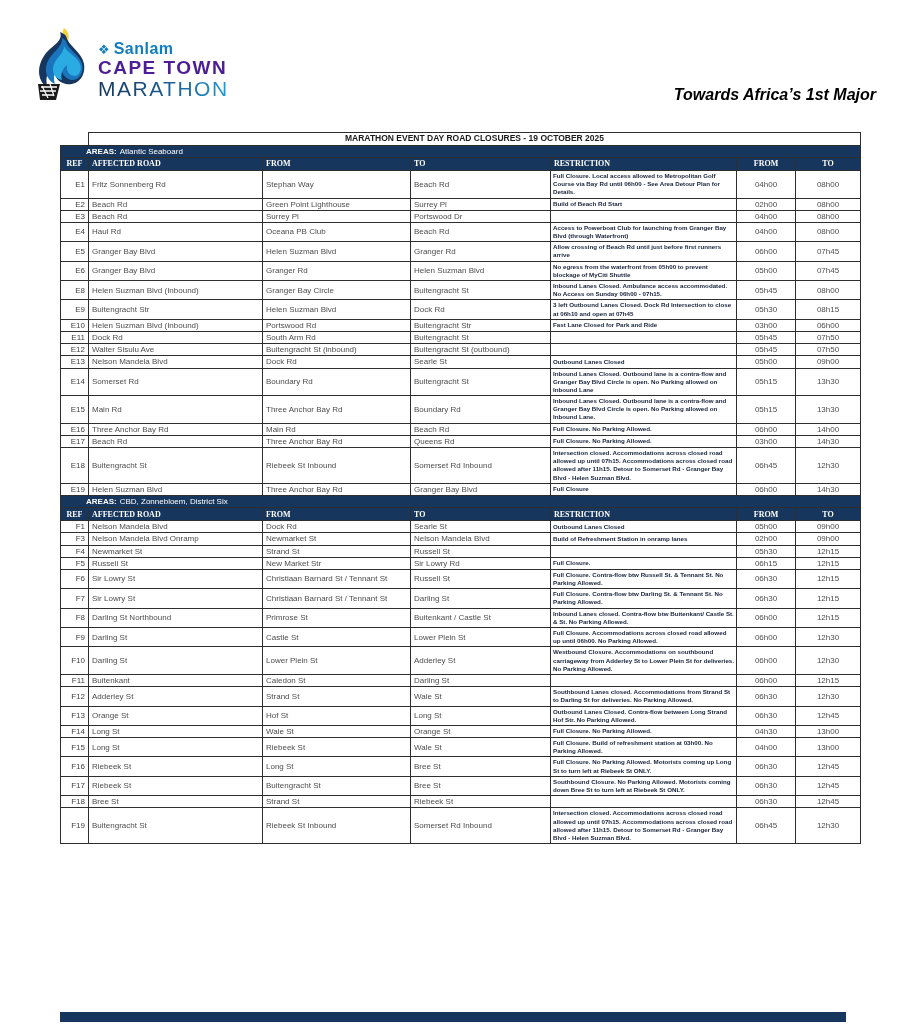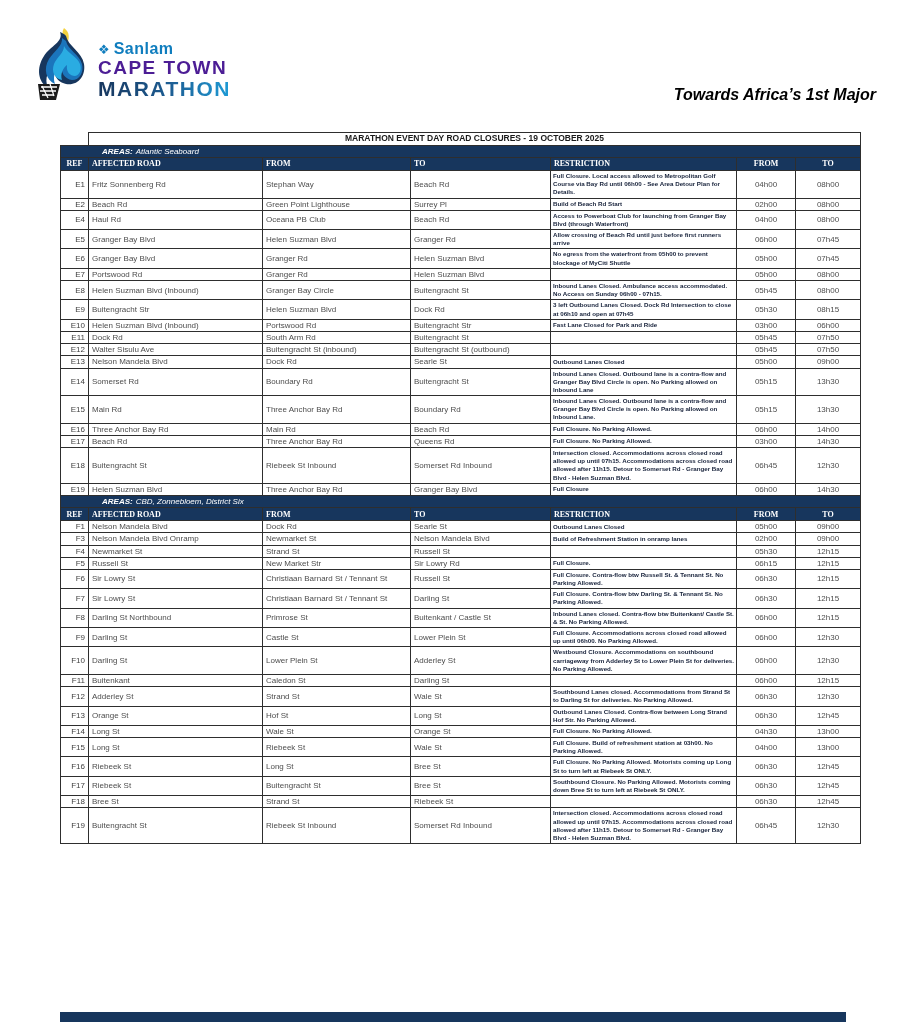--- a/index.html
+++ b/index.html
@@ -6,33 +6,33 @@
   html,body { width:908px; height:1024px; background:#ffffff; font-family:"Liberation Sans", sans-serif; position:relative; overflow:hidden; }
 
   
   .brand { position:absolute; left:30px; top:26px; display:flex; align-items:flex-start; }
   .flame { width:62px; height:84px; margin-right:6px; }
   .brand-text { padding-top:14px; }
   .sanlam-line { display:flex; align-items:center; gap:4px; }
   .sanlam-glyph { color:#0f7dbe; font-size:13px; line-height:1; }
   .sanlam-word { color:#0f7dbe; font-weight:bold; font-size:16px; letter-spacing:0.5px; }
   .capetown { color:#4c1d95; font-weight:bold; font-size:19px; letter-spacing:1.5px; line-height:1.05; }
-  .marathon { font-weight:bold; font-size:21px; letter-spacing:1.5px; line-height:1.05;
+  .marathon { font-weight:normal; font-size:21px; letter-spacing:1.5px; line-height:1.05;
               background:linear-gradient(90deg,#17365d 0%,#1d5e94 55%,#1e9cd7 100%);
               -webkit-background-clip:text; background-clip:text; color:transparent;text-align:right; }
   .tagline { position:absolute; right:32px; top:86px; font-size:16px; font-style:italic; font-weight:bold; color:#000000; }
 
   
   .tbl-wrap { position:absolute; left:60px; top:132px; width:900px; }
   table { border-collapse:collapse; table-layout:fixed; width:800px; }
   td { border:1px solid #2e2e2e; padding:1px 3px; vertical-align:middle; font-size:8px; color:#4d4d4d; line-height:1.15; overflow:hidden; word-wrap:break-word; }
   tr { height:12px; }
   td.no-border { border:none; background:#fff; }
   td.title { text-align:center; font-weight:bold; color:#1a1a1a; font-size:8.5px; }
-  tr.area td { background:#17365d; color:#ffffff; font-size:8px; padding-left:41px; height:12px;font-style:italic; }
+  tr.area td { background:#17365d; color:#ffffff; font-size:8px; padding-left:25px; height:12px; }
   tr.area b { font-weight:bold; margin-right:3px; }
   tr.colhead td { background:#17365d; color:#ffffff; font-weight:bold; font-size:8px; height:13px;font-family:Liberation Serif, serif; }
   tr.colhead td.c-ref, tr.colhead td.c-tfrom, tr.colhead td.c-tto { text-align:center; }
   td.ref { text-align:right; color:#3e3e3e; }
   td.restriction { font-size:6.2px; font-weight:bold; color:#16213a; line-height:1.32; padding:1px 2px; }
   td.time { text-align:center; }
 
   .footer-bar { position:absolute; left:60px; top:1012px; width:786px; height:10px; background:#17365d; }
 </style>
 </head>
@@ -100,20 +100,29 @@
         <tr>
           <td class="ref">E2</td>
           <td class="road">Beach Rd</td>
           <td class="from">Green Point Lighthouse</td>
           <td class="to">Surrey Pl</td>
           <td class="restriction">Build of Beach Rd Start</td>
           <td class="time">02h00</td>
           <td class="time">08h00</td>
         </tr>
         <tr>
+          <td class="ref">E3</td>
+          <td class="road">Beach Rd</td>
+          <td class="from">Surrey Pl</td>
+          <td class="to">Portswood Dr</td>
+          <td class="restriction"></td>
+          <td class="time">04h00</td>
+          <td class="time">08h00</td>
+        </tr>
+        <tr>
           <td class="ref">E4</td>
           <td class="road">Haul Rd</td>
           <td class="from">Oceana PB Club</td>
           <td class="to">Beach Rd</td>
           <td class="restriction">Access to Powerboat Club for launching from Granger Bay Blvd (through Waterfront)</td>
           <td class="time">04h00</td>
           <td class="time">08h00</td>
         </tr>
         <tr>
           <td class="ref">E5</td>
@@ -125,29 +134,20 @@
           <td class="time">07h45</td>
         </tr>
         <tr>
           <td class="ref">E6</td>
           <td class="road">Granger Bay Blvd</td>
           <td class="from">Granger Rd</td>
           <td class="to">Helen Suzman Blvd</td>
           <td class="restriction">No egress from the waterfront from 05h00 to prevent blockage of MyCiti Shuttle</td>
           <td class="time">05h00</td>
           <td class="time">07h45</td>
-        </tr>
-        <tr>
-          <td class="ref">E7</td>
-          <td class="road">Portswood Rd</td>
-          <td class="from">Granger Rd</td>
-          <td class="to">Helen Suzman Blvd</td>
-          <td class="restriction"></td>
-          <td class="time">05h00</td>
-          <td class="time">08h00</td>
         </tr>
         <tr>
           <td class="ref">E8</td>
           <td class="road">Helen Suzman Blvd (Inbound)</td>
           <td class="from">Granger Bay Circle</td>
           <td class="to">Buitengracht St</td>
           <td class="restriction">Inbound Lanes Closed. Ambulance access accommodated. No Access on Sunday 06h00 - 07h15.</td>
           <td class="time">05h45</td>
           <td class="time">08h00</td>
         </tr>

